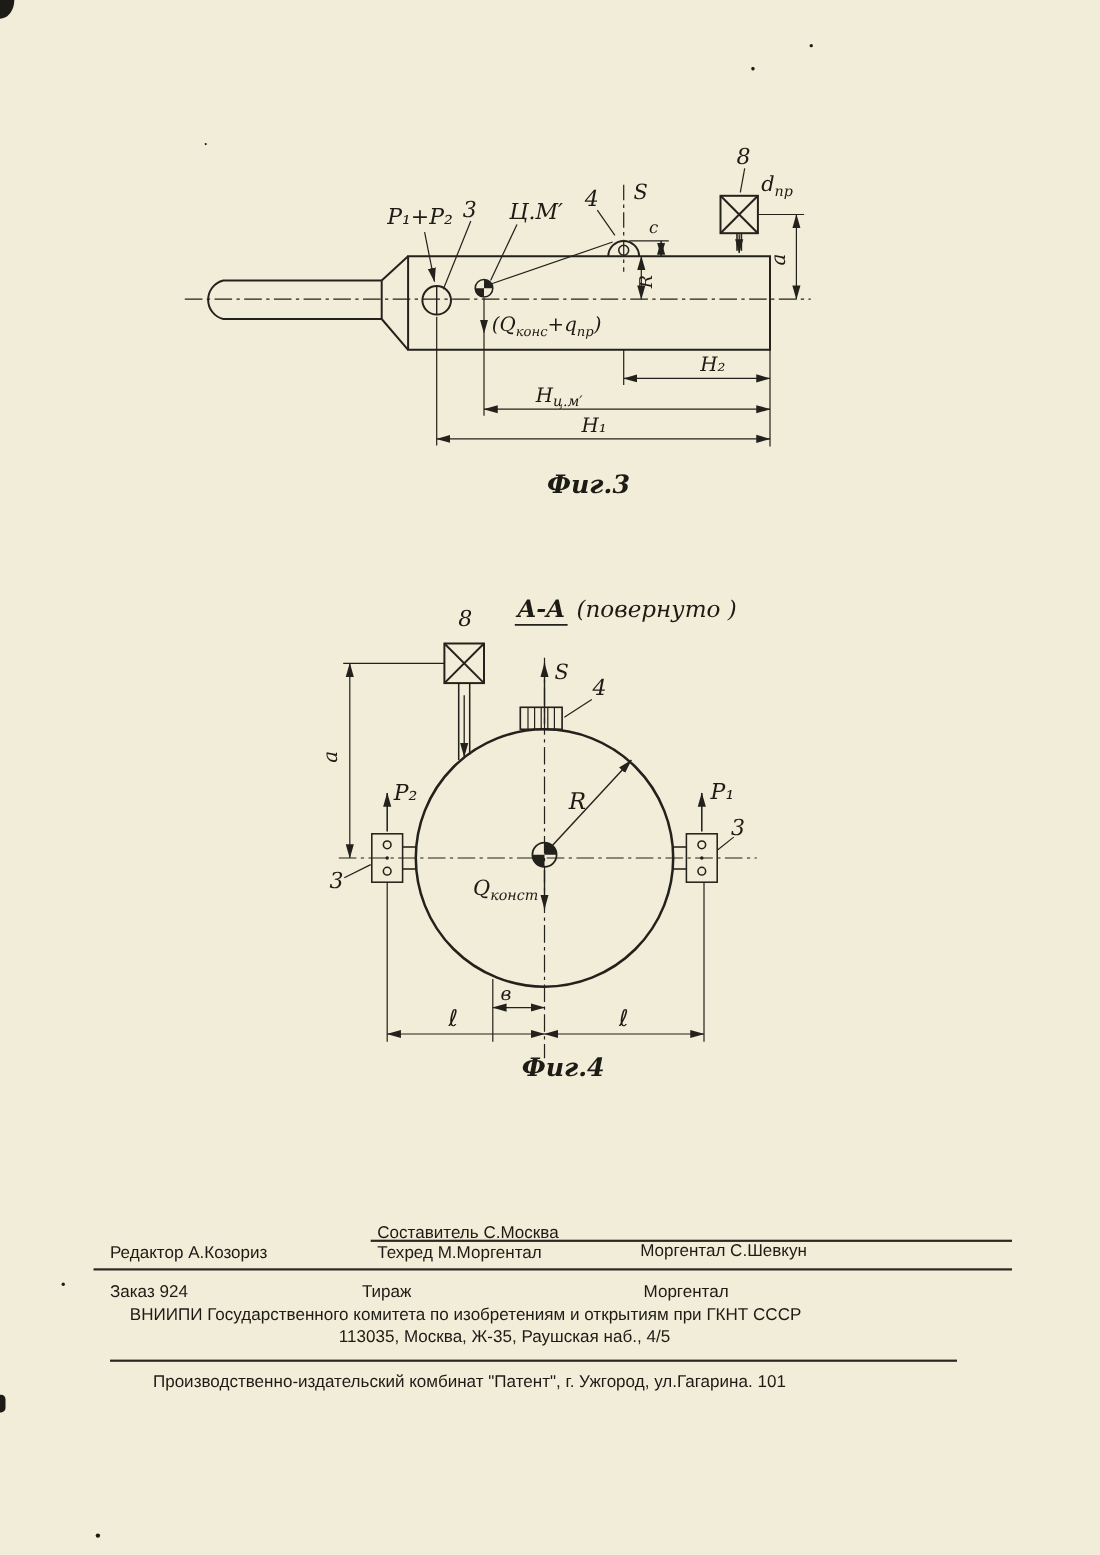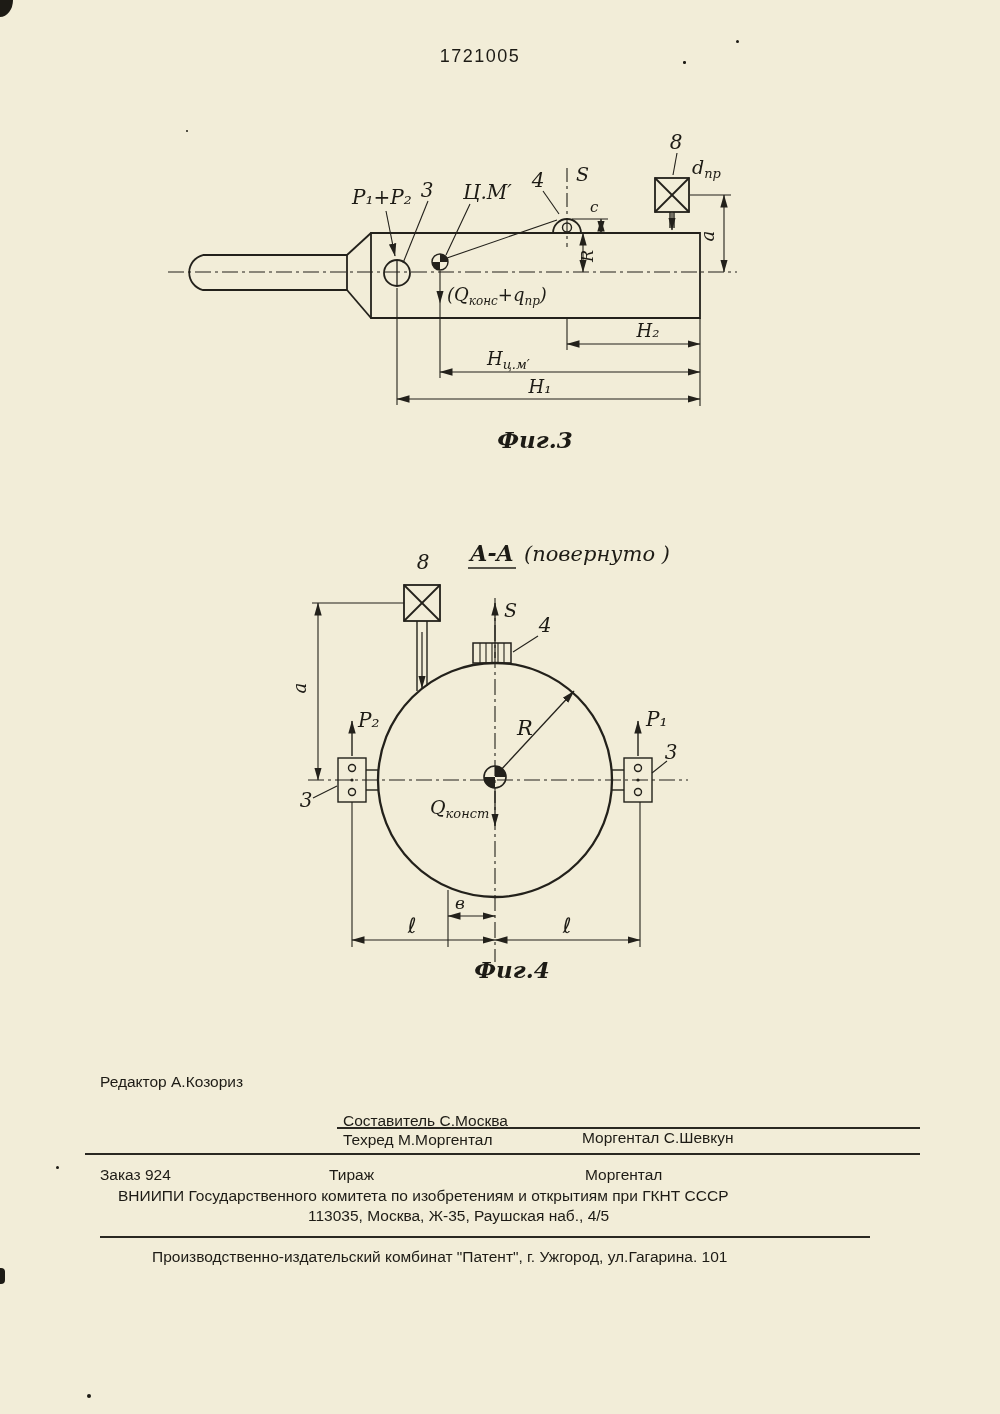--- a/index.html
+++ b/index.html
@@ -11,21 +11,20 @@
   svg text{fill:#1d1b15;font-family:"DejaVu Serif","DejaVu Sans",serif;font-style:italic;}
   .footer span{position:absolute;font-size:15.5px;white-space:nowrap;}
   .f-rule{position:absolute;height:2px;background:#2a2821;}
   .speck{position:absolute;background:#1d1b15;}
 </style>
 </head>
 <body>
 
 <div class="page">
 
-  <div class="patnum">1721005</div>
 
   <svg class="drawing" width="1000" height="1050" viewBox="0 0 1000 1050">
     <defs>
       <marker id="arr" markerWidth="14" markerHeight="10" refX="12.5" refY="5" orient="auto-start-reverse" markerUnits="userSpaceOnUse">
         <path d="M0,1.3 L13,5 L0,8.7 Z" fill="#23211b" stroke="none"></path>
       </marker>
     </defs>
 
     <g stroke="#23211b" fill="none" stroke-width="1.8">
 
@@ -188,31 +187,31 @@
         <text x="512" y="978" font-size="23" font-weight="bold" text-anchor="middle">Фиг.4</text>
       </g>
 
       <line x1="468" y1="568" x2="516" y2="568" stroke-width="1.6"></line>
     </g>
   </svg>
 
   <div class="footer">
     <span style="left:343px;top:1112px">Составитель  С.Москва</span>
     <div class="f-rule" style="top:1127px;left:337px;width:583px"></div>
-    <span style="left:100px;top:1073px">Редактор  А.Козориз</span>
+    <span style="left:100px;top:1131px">Редактор  А.Козориз</span>
     <span style="left:343px;top:1131px">Техред М.Моргентал</span>
     <span style="left:582px;top:1129px">Моргентал С.Шевкун</span>
     <div class="f-rule" style="top:1153px;left:85px;width:835px"></div>
     <span style="left:100px;top:1166px">Заказ  924</span>
     <span style="left:329px;top:1166px">Тираж</span>
     <span style="left:585px;top:1166px">Моргентал</span>
     <span style="left:118px;top:1187px">ВНИИПИ Государственного комитета по изобретениям и открытиям при ГКНТ СССР</span>
     <span style="left:308px;top:1207px">113035, Москва, Ж-35, Раушская наб., 4/5</span>
     <div class="f-rule" style="top:1236px;left:100px;width:770px"></div>
-    <span style="left:152px;top:1248px">Производственно-издательский комбинат "Патент", г. Ужгород, ул.Гагарина. 101</span>
+    <span style="left:139px;top:1248px">Производственно-издательский комбинат "Патент", г. Ужгород, ул.Гагарина. 101</span>
   </div>
 
   <div class="speck" style="top:0;left:0;width:13px;height:17px;border-radius:0 0 100% 0"></div>
   <div class="speck" style="top:1268px;left:0;width:5px;height:16px;border-radius:0 4px 4px 0"></div>
   <div class="speck" style="top:40px;left:736px;width:3px;height:3px;border-radius:50%"></div>
   <div class="speck" style="top:61px;left:683px;width:2.5px;height:2.5px;border-radius:50%"></div>
   <div class="speck" style="top:130px;left:186px;width:2px;height:2px;border-radius:50%"></div>
   <div class="speck" style="top:1166px;left:56px;width:3px;height:3px;border-radius:50%"></div>
   <div class="speck" style="top:1394px;left:87px;width:4px;height:4px;border-radius:50%"></div>
 

